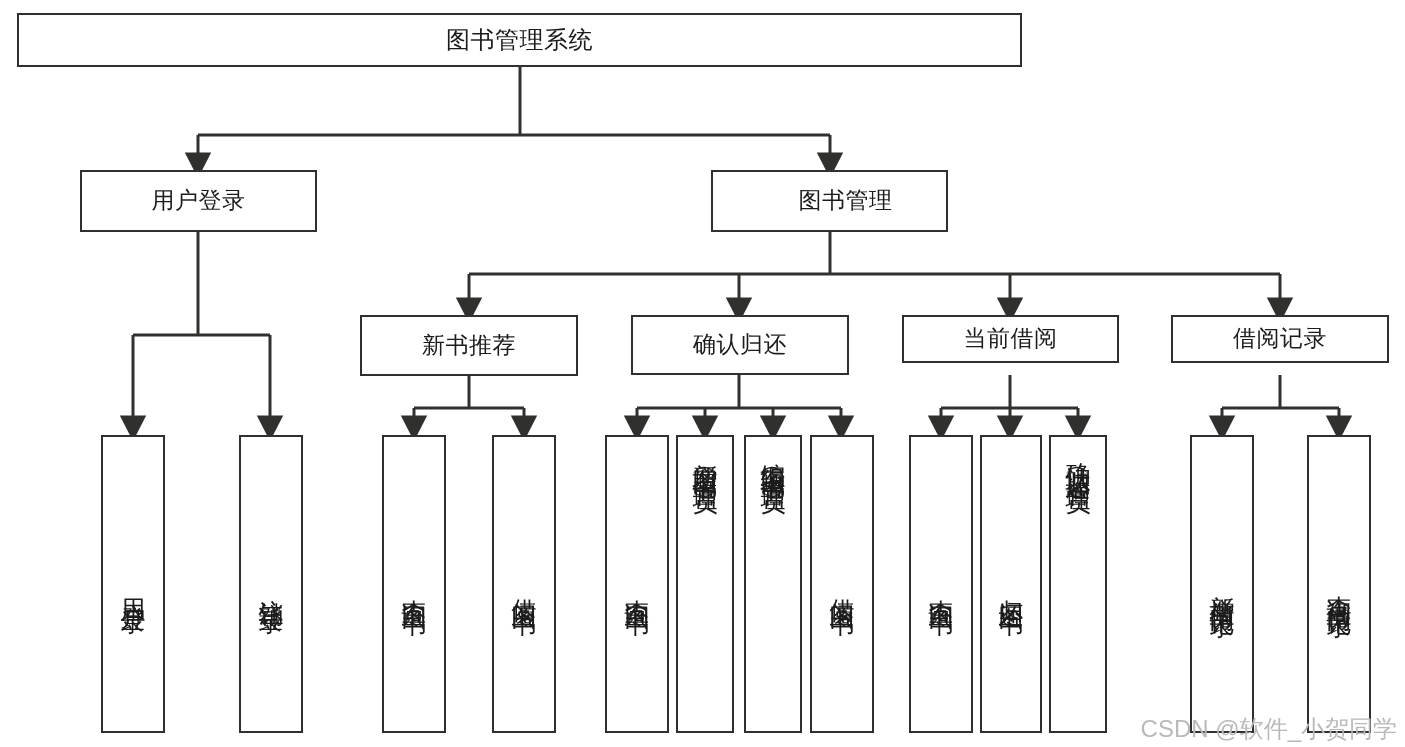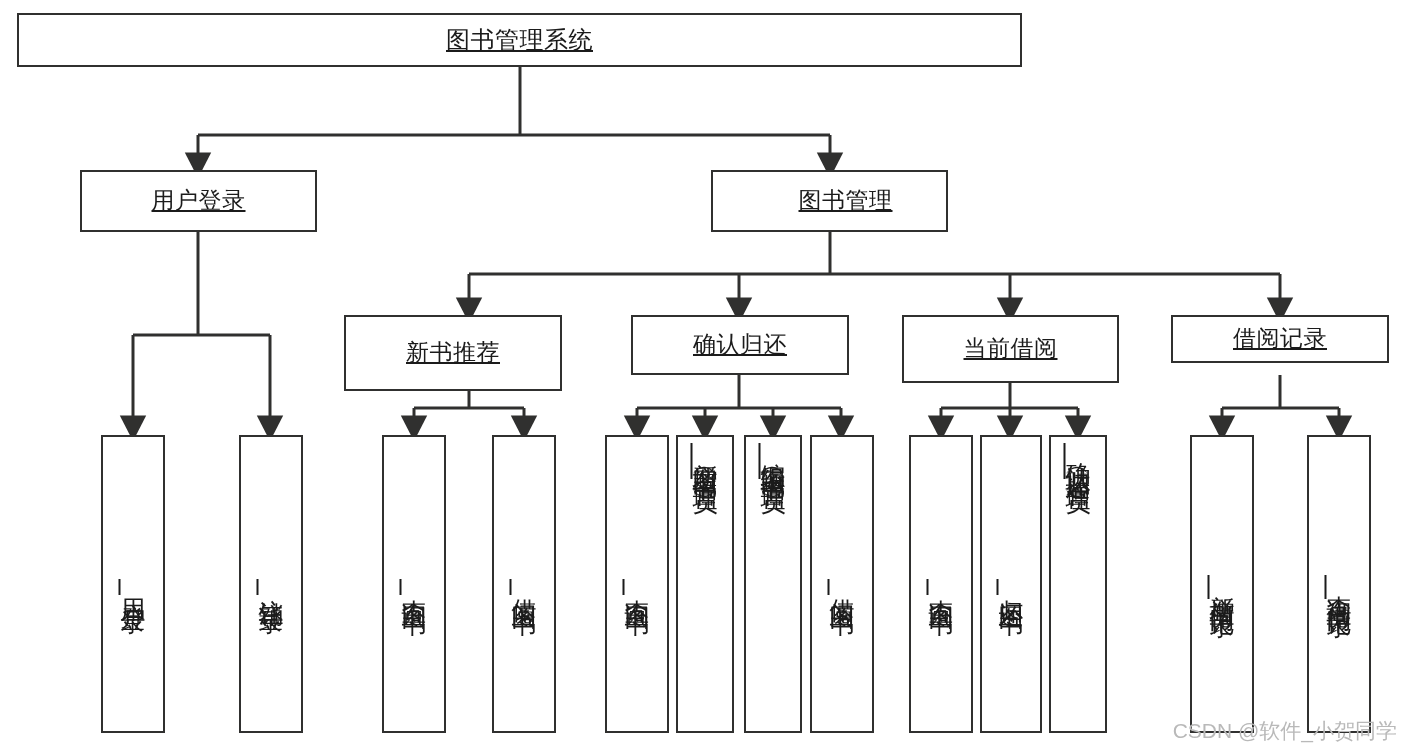--- a/index.html
+++ b/index.html
@@ -34,21 +34,20 @@
     align-items: center;
     justify-content: center;
     color: #1b1b1b;
     z-index: 3;
   }
   .node .lbl {
     display: block;
     text-align: right;
     line-height: 1.12;
     white-space: nowrap;
-    text-decoration: underline;
   }
   
   .node.horiz .lbl {
     font-size: 23px;
     letter-spacing: 0.5px;
   }
   .node.root .lbl { font-size: 24px; }
   
   .node.vert {
     align-items: flex-start;
@@ -63,21 +62,21 @@
     letter-spacing: 4px;
     white-space: nowrap;
   }
   .node.vert.mid .lbl {
     align-self: center;
   }
   .watermark {
     position: absolute;
     right: 8px;
     bottom: 2px;
-    font-size: 21px;
+    font-size: 24px;
     color: #b9b9b9;
     white-space: nowrap;
     z-index: 5;
   }
 </style>
 </head>
 <body>
 
 <div id="canvas">
 
@@ -137,27 +136,27 @@
     <span class="lbl">图书管理系统</span>
   </div>
 
   <div class="node horiz" style="left:80px; top:170px; width:237px; height:62px;">
     <span class="lbl">用户登录</span>
   </div>
   <div class="node horiz" style="left:711px; top:170px; width:237px; height:62px;padding-left:32px;">
     <span class="lbl">图书管理</span>
   </div>
 
-  <div class="node horiz" style="left:344px; top:315px; width:218px; height:76px;">
+  <div class="node horiz" style="left:360px; top:315px; width:218px; height:61px;">
     <span class="lbl">新书推荐</span>
   </div>
   <div class="node horiz" style="left:631px; top:315px; width:218px; height:60px;">
     <span class="lbl">确认归还</span>
   </div>
-  <div class="node horiz" style="left:902px; top:315px; width:217px; height:68px;">
+  <div class="node horiz" style="left:902px; top:315px; width:217px; height:48px;">
     <span class="lbl">当前借阅</span>
   </div>
   <div class="node horiz" style="left:1171px; top:315px; width:218px; height:48px;">
     <span class="lbl">借阅记录</span>
   </div>
 
   <div class="node vert mid" style="left:101px; top:435px; width:64px; height:298px;">
     <span class="lbl">用户登录</span>
   </div>
   <div class="node vert mid" style="left:239px; top:435px; width:64px; height:298px;">

